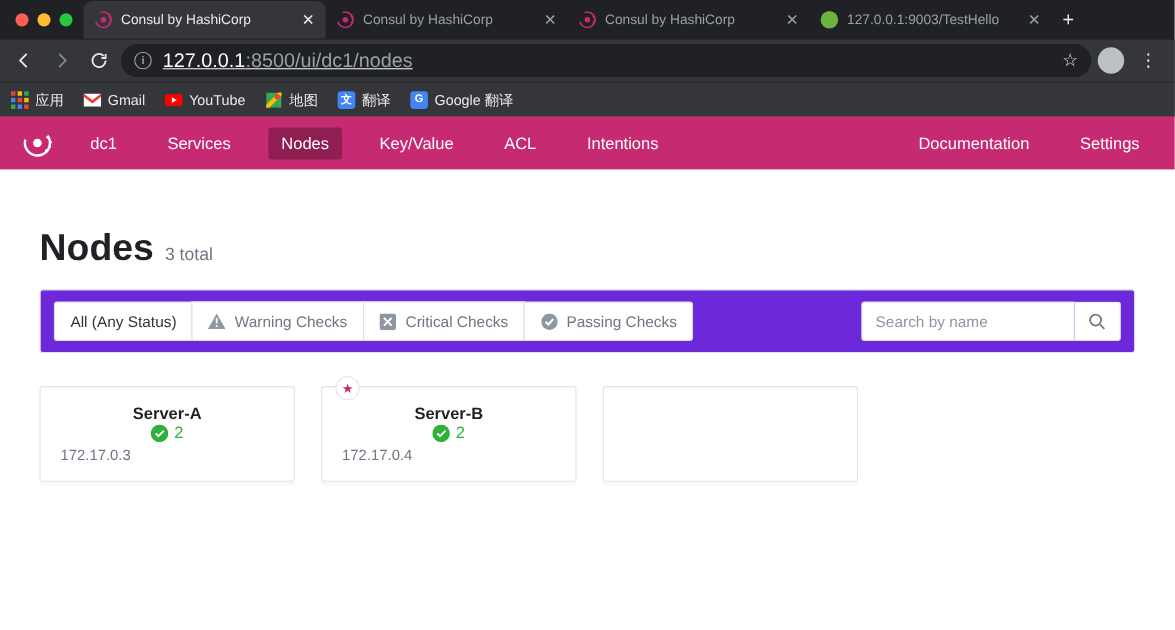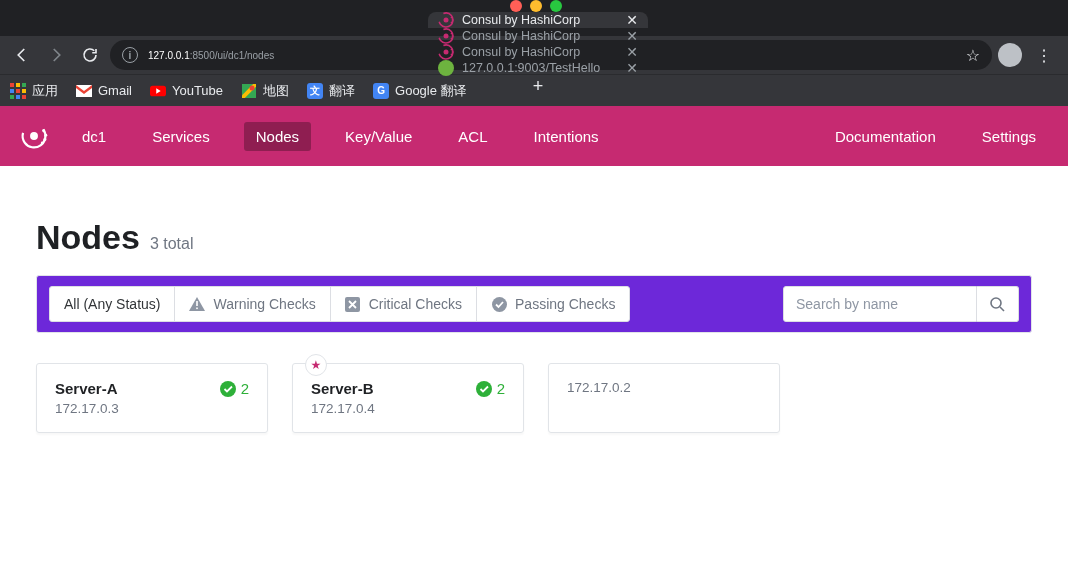--- a/index.html
+++ b/index.html
@@ -1,58 +1,58 @@
 <!DOCTYPE html>
 <html><head>
   <meta charset="utf-8">
   <style>
     * { margin: 0; padding: 0; box-sizing: border-box; }
     body { font-family: -apple-system, BlinkMacSystemFont, "Segoe UI", Helvetica, Arial, sans-serif; width: 1068px; height: 573px; overflow: hidden; background: #fff; }
 
     
     .browser-chrome { background: #202124; }
-    .tab-strip { display: flex; align-items: center; height: 36px; padding-left: 8px; flex-direction: column; }
+    .tab-strip { display: flex; align-items: center; height: 36px; padding-left: 8px; }
     .traffic-lights { display: flex; gap: 8px; padding: 0 10px 0 6px; }
     .tl { width: 12px; height: 12px; border-radius: 50%; }
     .tl.red { background: #ff5f57; }
     .tl.yellow { background: #febc2e; }
     .tl.green { background: #28c840; }
     .tab { display: flex; align-items: center; height: 34px; padding: 0 10px; gap: 8px; min-width: 220px; max-width: 230px; color: #9aa0a6; font-size: 12.5px; border-radius: 8px 8px 0 0; position: relative; }
     .tab.active { background: #35363a; color: #e8eaed; }
     .tab .favicon { width: 16px; height: 16px; border-radius: 50%; display:flex; align-items:center; justify-content:center; }
     .tab .favicon.consul svg { display:block; }
     .tab .favicon.spring { background: #6db33f; }
     .tab .title { flex: 1; white-space: nowrap; overflow: hidden; text-overflow: ellipsis; }
     .tab .close { color: #9aa0a6; font-size: 14px; line-height: 1; }
     .tab.active .close { color: #e8eaed; }
     .new-tab { color: #e8eaed; font-size: 18px; padding: 0 10px; }
 
     .addr-row { display: flex; align-items: center; height: 38px; padding: 0 8px; gap: 6px; background: #35363a; }
     .nav-btn { width: 28px; height: 28px; display:flex; align-items:center; justify-content:center; color:#e8eaed; border-radius: 50%; }
     .nav-btn.dim { color: #80868b; }
     .addr-bar { flex:1; height: 30px; background: #202124; border-radius: 15px; display:flex; align-items:center; padding: 0 12px; gap:10px; color:#9aa0a6; }
     .addr-bar .info-icon { width:16px; height:16px; border:1.5px solid #9aa0a6; border-radius:50%; display:flex; align-items:center; justify-content:center; font-size:10px; font-weight: bold; }
-    .addr-text { color:#e8eaed; font-size: 10px; flex:1; white-space:nowrap; }
+    .addr-text { color:#e8eaed; font-size: 18px; flex:1; white-space:nowrap;text-decoration:underline; }
     .addr-text .host { color:#fff; }
     .addr-text .path { color:#9aa0a6; }
     .star { color:#e8eaed; }
     .avatar { width:24px; height:24px; border-radius:50%; background:#bdc1c6; }
     .kebab { color:#e8eaed; padding: 0 8px; }
 
     .bookmarks { display:flex; align-items:center; height: 32px; padding: 0 10px; gap:18px; background:#35363a; color:#e8eaed; font-size:13px; border-top: 1px solid #2a2b2e; }
     .bm { display:flex; align-items:center; gap:6px; }
     .bm .bi { width:16px; height:16px; display:flex; align-items:center; justify-content:center; border-radius:3px; }
     .apps-grid { display:grid; grid-template-columns: repeat(3, 4px); grid-template-rows: repeat(3, 4px); gap:2px; }
     .apps-grid span { width:4px; height:4px; }
     .apps-grid span:nth-child(1){background:#ea4335;} .apps-grid span:nth-child(2){background:#fbbc04;} .apps-grid span:nth-child(3){background:#34a853;}
     .apps-grid span:nth-child(4){background:#4285f4;} .apps-grid span:nth-child(5){background:#ea4335;} .apps-grid span:nth-child(6){background:#fbbc04;}
     .apps-grid span:nth-child(7){background:#34a853;} .apps-grid span:nth-child(8){background:#4285f4;} .apps-grid span:nth-child(9){background:#ea4335;}
 
     
-    .consul-nav { background:#c62a71; height:60px; display:flex; align-items:center; padding: 0 20px; gap: 22px; color:#fff; }
+    .consul-nav { background:#c62a71; height:48px; display:flex; align-items:center; padding: 0 20px; gap: 22px; color:#fff; }
     .consul-logo { width:28px; height:28px; }
     .consul-nav a { color:#fff; text-decoration:none; font-size:15px; font-weight:500; }
     .consul-nav .nav-item { padding: 6px 12px; border-radius:3px; }
     .consul-nav .nav-item.active { background: rgba(0,0,0,0.28); }
     .consul-nav .spacer { flex:1; }
 
     
     .page { padding: 28px 36px; }
     .page-title { display:flex; align-items:baseline; gap:10px; margin-bottom: 18px; }
     .page-title h1 { font-size: 34px; font-weight:700; color:#1f2124; }
@@ -67,21 +67,21 @@
     .filter-spacer { flex:1; }
     .search-wrap { display:flex; }
     .search-input { height:36px; width:194px; border:1px solid #dcdee3; border-radius:3px 0 0 3px; padding: 0 12px; font-size:14px; }
     .search-input::placeholder { color:#8e96a3; }
     .search-btn { width:42px; border:1px solid #dcdee3; border-left:none; border-radius:0 3px 3px 0; background:#fff; display:flex; align-items:center; justify-content:center; color:#6f7682; }
 
     h2.section { font-size:19px; font-weight:600; color:#1f2124; margin-bottom:16px; }
 
     .cards { display:flex; gap:24px; }
     .card { position:relative; width:232px; border:1px solid #e1e4e8; border-radius:3px; padding:16px 18px; box-shadow: 0 2px 2px rgba(0,0,0,0.03); }
-    .card-head { display:flex; align-items:center; justify-content:space-between; margin-bottom:4px; }
+    .card-head { display:flex; align-items:center; justify-content:space-between; margin-bottom:4px;flex-direction:column; }
     .card-name { font-weight:700; font-size:15px; color:#1f2124; }
     .card-status { display:flex; align-items:center; gap:5px; color:#2eb039; font-size:15px; }
     .card-ip { font-size:13.5px; color:#6f7682; }
     .star-badge { position:absolute; top:-10px; left:12px; width:22px; height:22px; border-radius:50%; border:1px solid #e1e4e8; background:#fff; display:flex; align-items:center; justify-content:center; color:#c62a71; font-size:12px; }
 
     svg { display:block; }
   </style>
 </head>
 <body>
 
@@ -322,16 +322,15 @@
               <circle cx="8" cy="8" r="8" fill="#2eb039"></circle>
               <path d="M4.5 8l2.5 2.5L12 5.5" stroke="#fff" stroke-width="1.8" fill="none"></path>
             </svg>
           <span>2</span>
         </span>
       </div>
       <div class="card-ip">172.17.0.4</div>
     </div>
 
     <div class="card">
-      <div class="card-ip">172.17.0.2</div>
     </div>
   </div>
 </div>
 
 </body></html>

